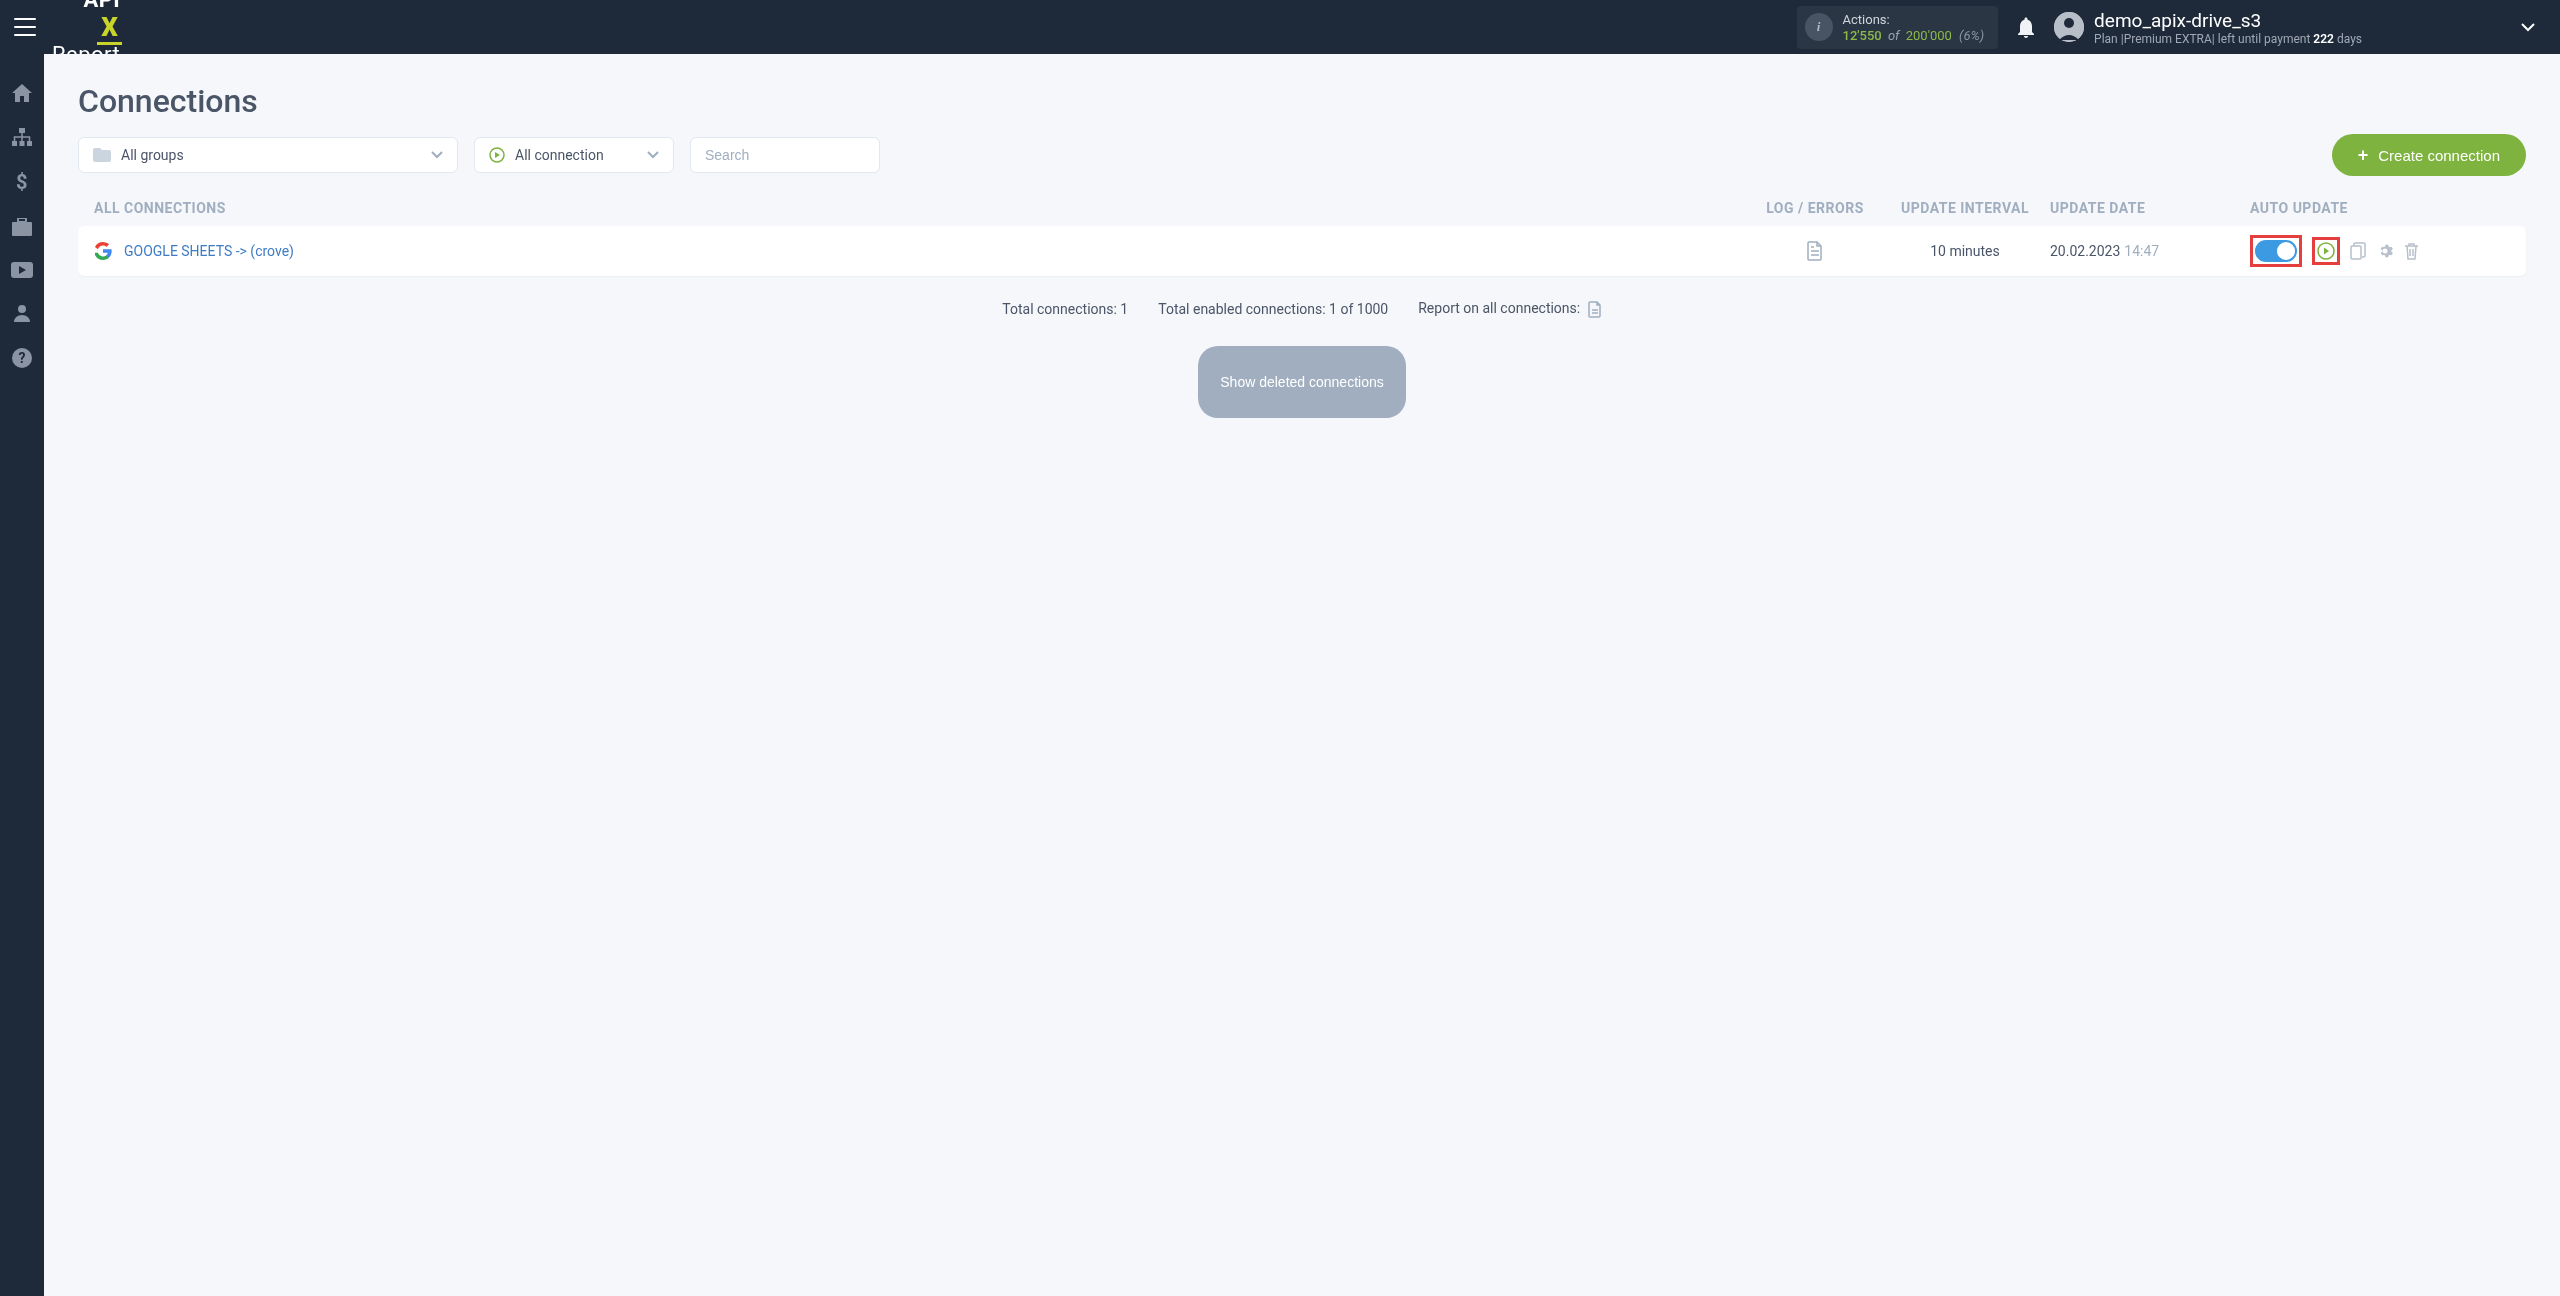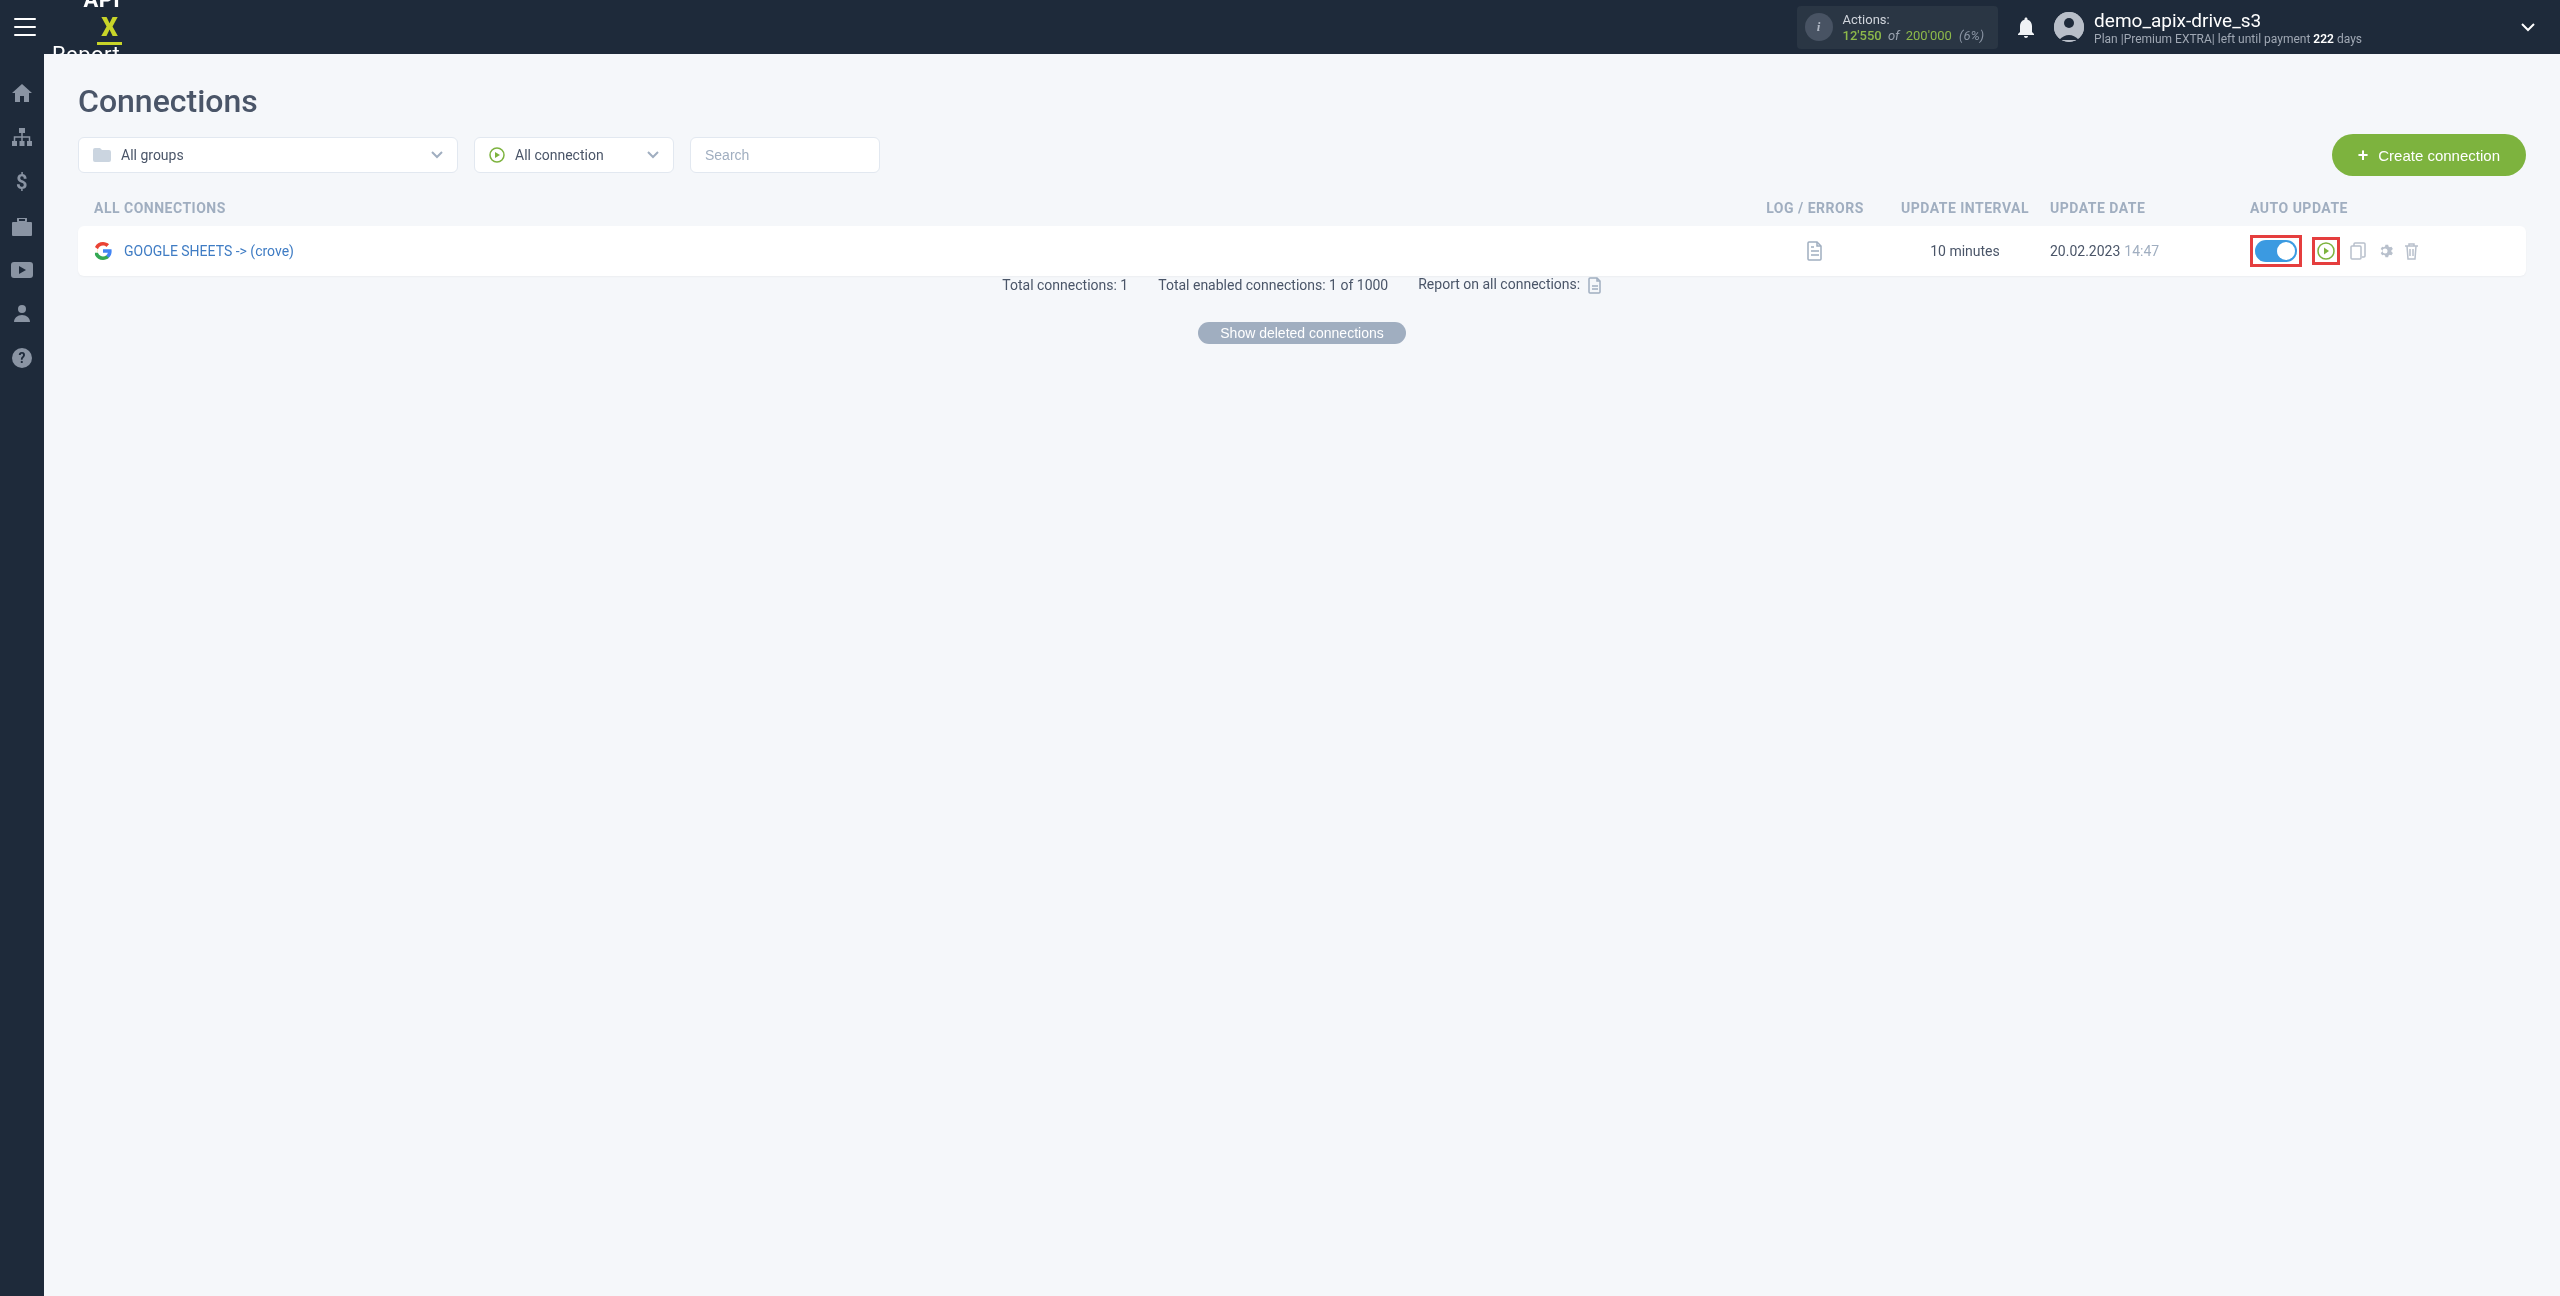--- a/index.html
+++ b/index.html
@@ -134,26 +134,26 @@
 }
 .toggle::after {
   content:''; position:absolute; right:2px; top:2px;
   width:18px; height:18px; background:#fff; border-radius:50%;
 }
 .play-wrap { border:3px solid #e53e3e; padding:1px; display:inline-flex;}
 .play-btn { width:20px; height:20px; display:flex; align-items:center; justify-content:center; cursor:pointer;}
 .row-icon { color:#b8c0cc; cursor:pointer;}
 
 
-.summary-row { display:flex; justify-content:center; gap:30px; color:#4a5568; font-size:14px; align-items:center;}
+.summary-row { display:flex; justify-content:center; gap:30px; margin-top:24px; color:#4a5568; font-size:14px; align-items:center;}
 .summary-row .doc-icon2 { color:#a0aec0; margin-left:2px;}
 
 .show-deleted {
   display:block; margin:28px auto 0; background:#a0aec0; color:#fff;
-  border:none; border-radius:20px; padding:3px 22px; font-size:14px; cursor:pointer;
+  border:none; border-radius:20px; padding:28px 22px; font-size:14px; cursor:pointer;
 }
 
 svg { display:block; }
 </style>
 </head>
 <body>
 
 <div class="header">
   <div class="hamburger">
     <span></span>

